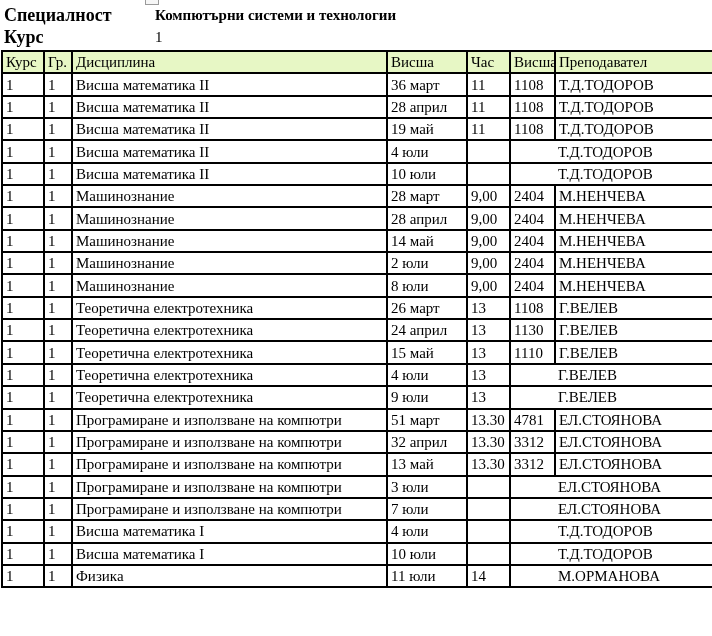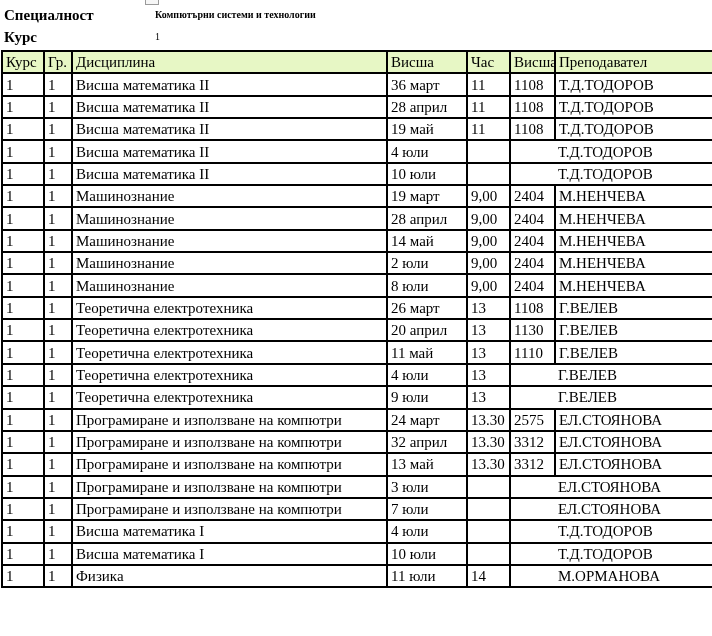--- a/index.html
+++ b/index.html
@@ -12,24 +12,24 @@
   body{
     width:712px;height:636px;position:relative;background:#ffffff;
     font-family:"Liberation Serif","DejaVu Serif",serif;color:var(--text);
     overflow:hidden;
   }
   .artifact{
     position:absolute;left:145px;top:0;width:14px;height:5px;
     border:1px solid #9a9a9a;border-top:none;background:#f6f6f6;
   }
   .meta-label{
-    position:absolute;left:4px;font-weight:bold;font-size:15px;line-height:16px;white-space:nowrap;
+    position:absolute;left:4px;font-weight:bold;font-size:18px;line-height:16px;white-space:nowrap;
   }
   .meta-value{
-    position:absolute;left:155px;font-size:10px;line-height:16px;white-space:nowrap;
+    position:absolute;left:155px;font-size:15px;line-height:16px;white-space:nowrap;
   }
   .spec-label{top:7px;}
   .spec-value{top:7px;font-weight:bold;width:258px;overflow:hidden;}
   .course-label{top:29px;}
   .course-value{top:29px;}
   table.schedule{
     position:absolute;left:1px;top:50px;width:711px;
     border-collapse:collapse;table-layout:fixed;
   }
   table.schedule th,table.schedule td{
@@ -118,21 +118,21 @@
         <td class="c-discipline">Висша математика II</td>
         <td class="c-date">10 юли</td>
         <td class="c-time"></td>
         <td class="c-room"></td>
         <td class="c-teacher">Т.Д.ТОДОРОВ</td>
       </tr>
       <tr>
         <td class="c-kurs">1</td>
         <td class="c-gr">1</td>
         <td class="c-discipline">Машинознание</td>
-        <td class="c-date">19 март</td>
+        <td class="c-date">28 март</td>
         <td class="c-time">9,00</td>
         <td class="c-room">2404</td>
         <td class="c-teacher">М.НЕНЧЕВА</td>
       </tr>
       <tr>
         <td class="c-kurs">1</td>
         <td class="c-gr">1</td>
         <td class="c-discipline">Машинознание</td>
         <td class="c-date">28 април</td>
         <td class="c-time">9,00</td>
@@ -172,30 +172,30 @@
         <td class="c-discipline">Теоретична електротехника</td>
         <td class="c-date">26 март</td>
         <td class="c-time">13</td>
         <td class="c-room">1108</td>
         <td class="c-teacher">Г.ВЕЛЕВ</td>
       </tr>
       <tr>
         <td class="c-kurs">1</td>
         <td class="c-gr">1</td>
         <td class="c-discipline">Теоретична електротехника</td>
-        <td class="c-date">20 април</td>
+        <td class="c-date">24 април</td>
         <td class="c-time">13</td>
         <td class="c-room">1130</td>
         <td class="c-teacher">Г.ВЕЛЕВ</td>
       </tr>
       <tr>
         <td class="c-kurs">1</td>
         <td class="c-gr">1</td>
         <td class="c-discipline">Теоретична електротехника</td>
-        <td class="c-date">11 май</td>
+        <td class="c-date">15 май</td>
         <td class="c-time">13</td>
         <td class="c-room">1110</td>
         <td class="c-teacher">Г.ВЕЛЕВ</td>
       </tr>
       <tr class="noline">
         <td class="c-kurs">1</td>
         <td class="c-gr">1</td>
         <td class="c-discipline">Теоретична електротехника</td>
         <td class="c-date">4 юли</td>
         <td class="c-time">13</td>
@@ -208,23 +208,23 @@
         <td class="c-discipline">Теоретична електротехника</td>
         <td class="c-date">9 юли</td>
         <td class="c-time">13</td>
         <td class="c-room"></td>
         <td class="c-teacher">Г.ВЕЛЕВ</td>
       </tr>
       <tr>
         <td class="c-kurs">1</td>
         <td class="c-gr">1</td>
         <td class="c-discipline">Програмиране и използване на компютри</td>
-        <td class="c-date">24 март</td>
+        <td class="c-date">51 март</td>
         <td class="c-time">13.30</td>
-        <td class="c-room">2575</td>
+        <td class="c-room">4781</td>
         <td class="c-teacher">ЕЛ.СТОЯНОВА</td>
       </tr>
       <tr>
         <td class="c-kurs">1</td>
         <td class="c-gr">1</td>
         <td class="c-discipline">Програмиране и използване на компютри</td>
         <td class="c-date">32 април</td>
         <td class="c-time">13.30</td>
         <td class="c-room">3312</td>
         <td class="c-teacher">ЕЛ.СТОЯНОВА</td>

